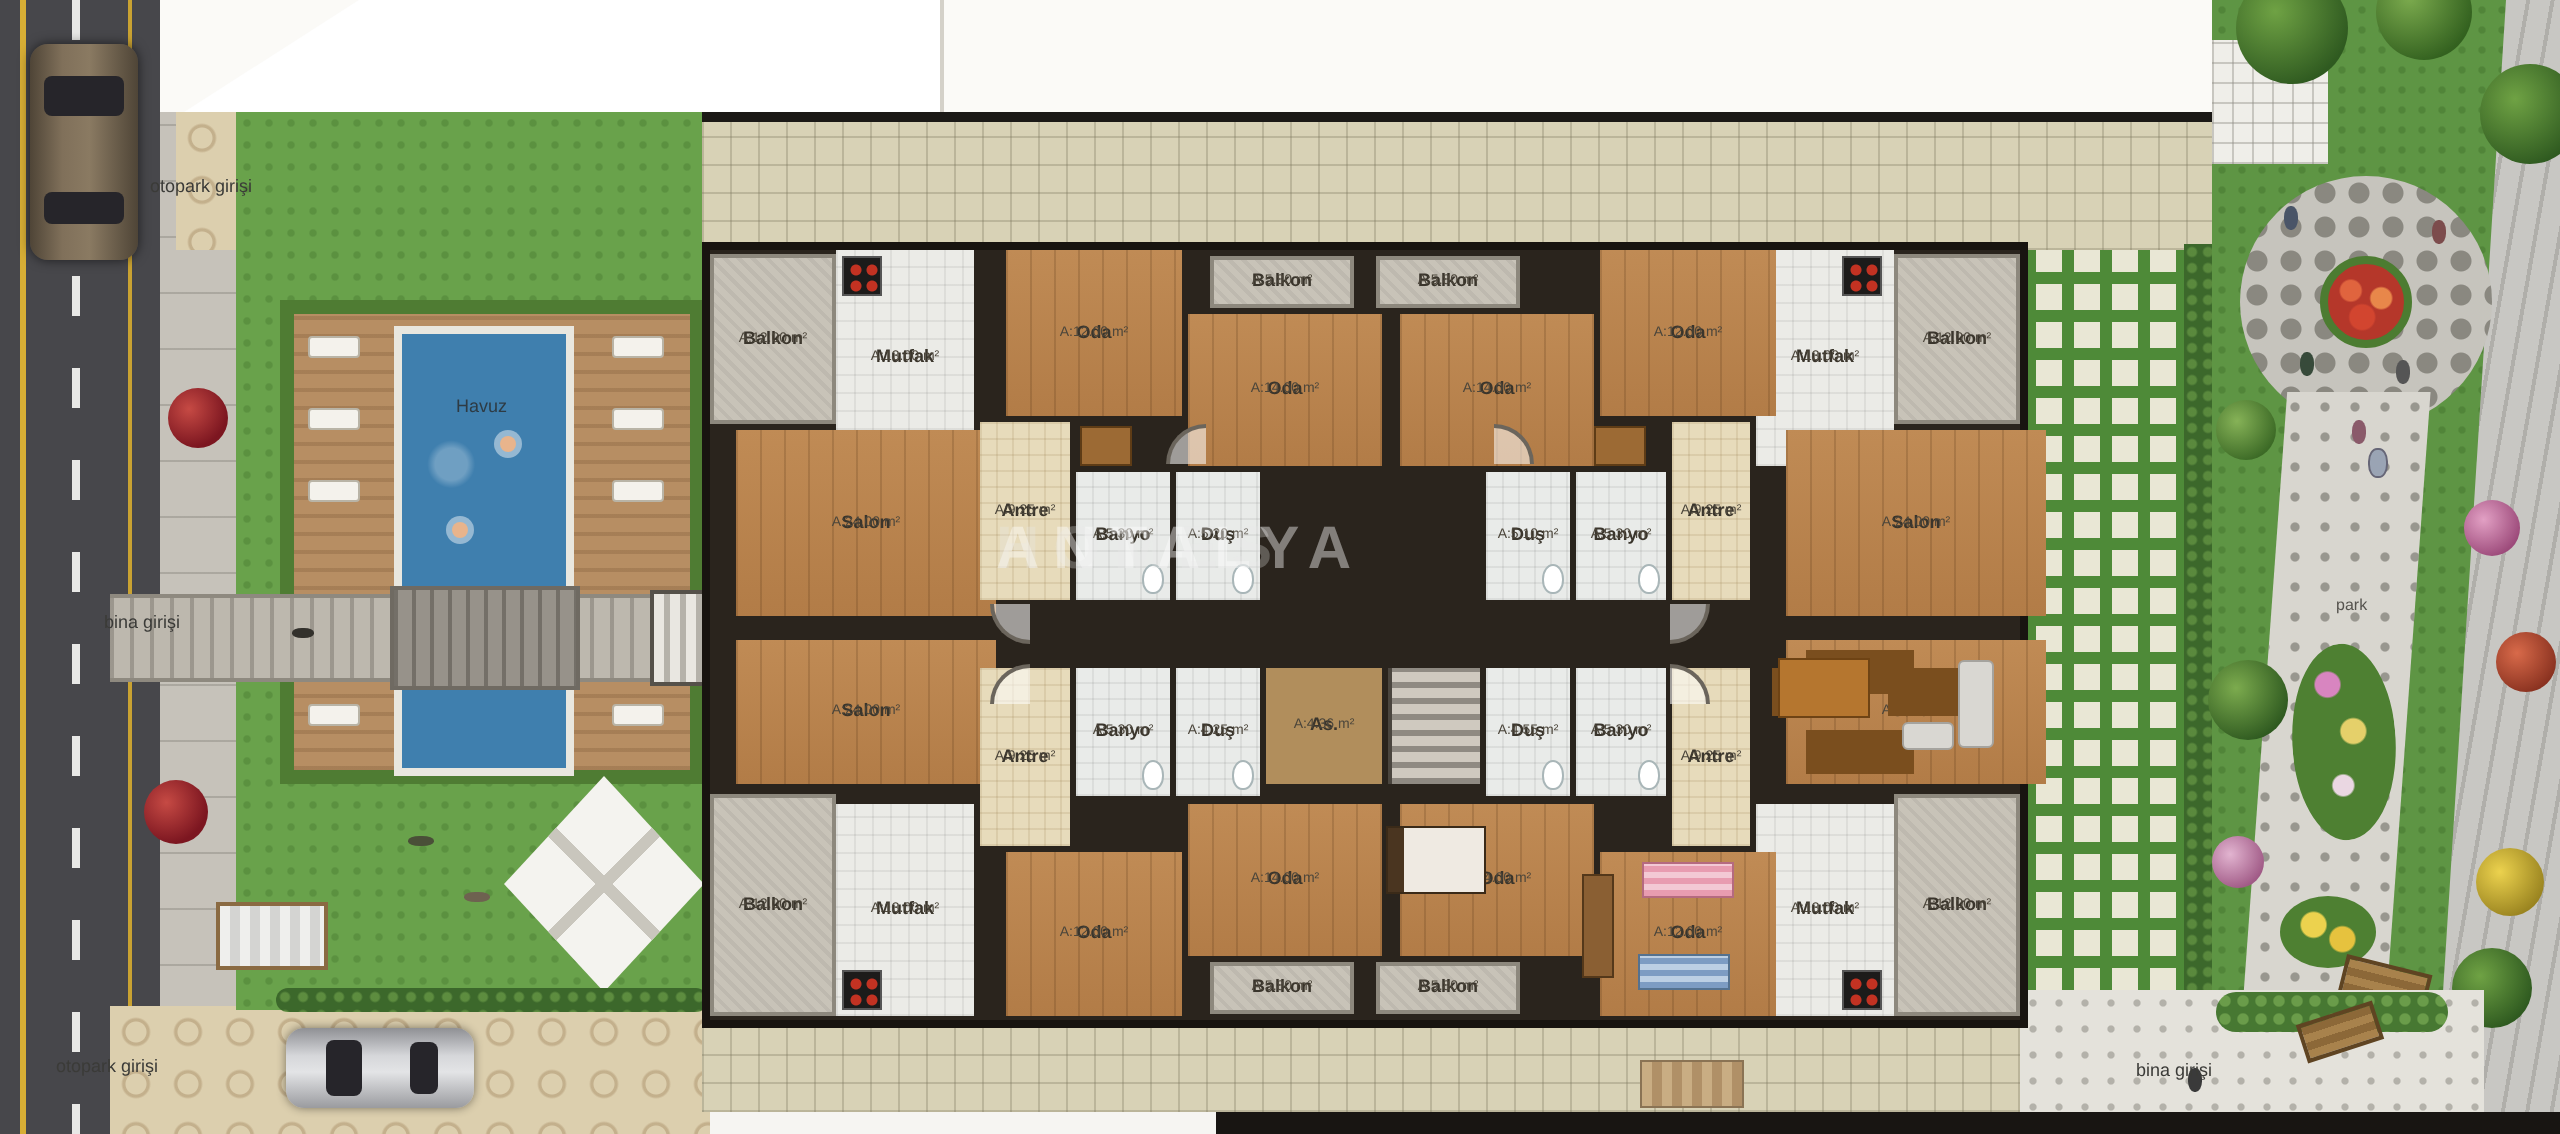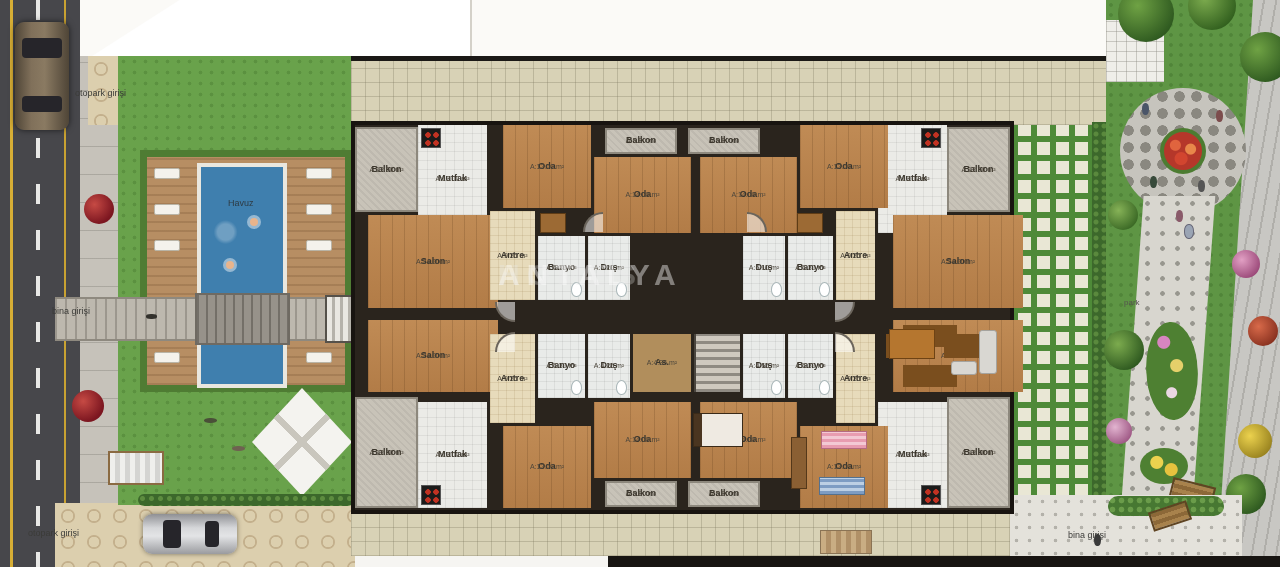--- a/index.html
+++ b/index.html
@@ -93,21 +93,21 @@
   .bed-double{left:338px;top:288px;width:50px;height:34px;background:linear-gradient(90deg,#4a3520 0 8px,#efeae2 8px);border:1px solid #3a2a18;}
   .bed-pink{left:466px;top:306px;width:46px;height:18px;background:repeating-linear-gradient(0deg,#e89cb0 0 3px,#f3c9d4 3px 6px);border:1px solid #b56a80;}
   .bed-blue{left:464px;top:352px;width:46px;height:18px;background:repeating-linear-gradient(0deg,#7d9cc3 0 3px,#bccfe4 3px 6px);border:1px solid #54718f;}
   .wardrobe{left:436px;top:312px;width:16px;height:52px;background:#8a5f33;border:1px solid #54381a;}
   .dining{left:534px;top:204px;width:46px;height:30px;background:#b5762f;border:1px solid #6e4314;box-shadow:-6px 2px 0 -3px #7a4e1e,52px 2px 0 -3px #7a4e1e,10px -8px 0 -4px #7a4e1e,26px -8px 0 -4px #7a4e1e,10px 32px 0 -4px #7a4e1e,26px 32px 0 -4px #7a4e1e;}
   .sofa-a{left:624px;top:205px;width:18px;height:44px;background:#d9d7d2;border:1px solid #a5a39e;border-radius:3px;}
   .sofa-b{left:596px;top:236px;width:26px;height:14px;background:#d9d7d2;border:1px solid #a5a39e;border-radius:3px;}
 
   
   .slab{font-size:9px;color:#3b3b38;white-space:nowrap;}
-  .slab-small{font-size:8px;color:#55534e;white-space:nowrap;}
+  .slab-small{font-size:8px;color:#55534e;white-space:nowrap;margin-left:44px;}
   .watermark{left:498px;top:258px;font-size:30px;font-weight:bold;letter-spacing:7px;white-space:nowrap;z-index:60;}
   .wm1{position:static;color:rgba(255,255,255,.42);}
   .wm2{position:static;color:rgba(235,235,232,.28);}
 </style>
 </head>
 <body>
 
 <div id="stage">
 
   <div class="road"></div>

